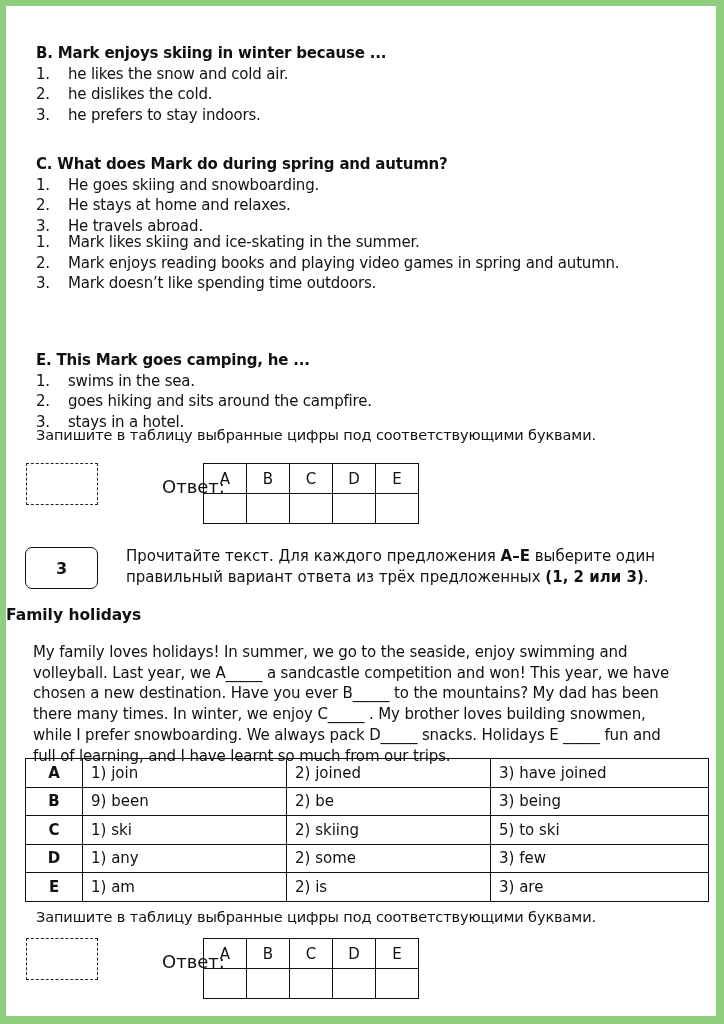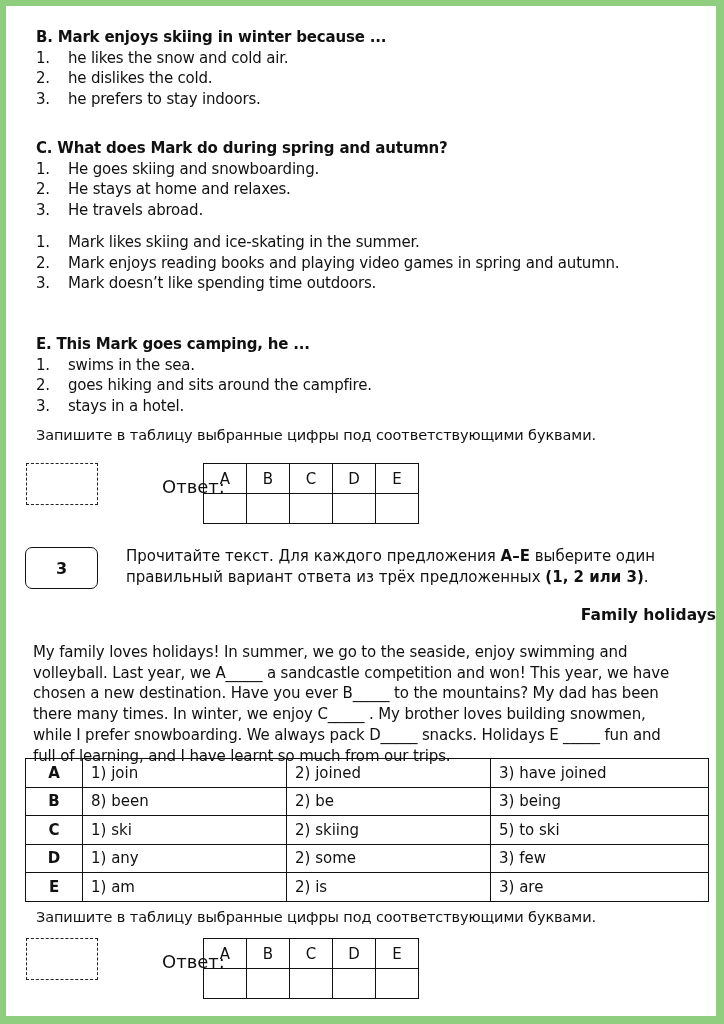--- a/index.html
+++ b/index.html
@@ -10,21 +10,21 @@
     color: #111;
     position: relative;
     overflow: hidden;
   }
   .page {
     position: absolute;
     left: 6px; top: 6px; right: 8px; bottom: 8px;
     background: #ffffff;
   }
   .abs { position: absolute; }
-  .q-title { font-weight: bold; font-size: 15px; letter-spacing: -0.2px; }
+  .q-title { font-weight: bold; font-size: 15px; letter-spacing: -0.2px; margin-top: 16px; }
   .opt { font-size: 15px; display: flex; letter-spacing: -0.2px; }
   .opt .num { width: 32px; }
   .block { position: absolute; left: 30px; line-height: 20.5px; }
   .instr { font-size: 14.5px; letter-spacing: -0.1px; }
   .dashed-box {
     position: absolute; width: 70px; height: 40px;
     border: 1.5px dashed #222;
   }
   .answer-label { position: absolute; font-size: 18px; margin-left: 44px; }
   table.answer {
@@ -34,21 +34,21 @@
     border: 1.5px solid #111; width: 42px; height: 29px;
     text-align: center; font-size: 15px; padding: 0;
   }
   .task-box {
     position: absolute; left: 19px; top: 541px;
     width: 71px; height: 40px; border: 1.5px solid #111;
     border-radius: 7px; display: flex; align-items: center; justify-content: center;
     font-weight: bold; font-size: 16px;
   }
   .task-text { position: absolute; left: 120px; top: 540px; font-size: 15px; line-height: 21px; }
-  .text-title { position: absolute; left: 0; right: 0; top: 600px; text-align: right; font-weight: bold; font-size: 15.5px; }
+  .text-title { position: absolute; left: 0; right: 0; top: 600px; text-align: left; font-weight: bold; font-size: 15.5px; }
   .passage { position: absolute; left: 27px; top: 636px; width: 650px; font-size: 15px; line-height: 20.7px; letter-spacing: -0.15px; }
   table.options {
     position: absolute; left: 19px; top: 752px; width: 684px;
     border-collapse: collapse;
   }
   table.options td {
     border: 1.5px solid #111; height: 27.5px; font-size: 15px; padding: 0 0 0 8px;
   }
   table.options td.letter { width: 56px; text-align: center; font-weight: bold; padding: 0; }
   table.options td.c1 { width: 195px; }
@@ -157,21 +157,21 @@
   <table class="options">
     <tbody>
         <tr>
       <td class="letter">A</td>
       <td class="c1">1) join</td>
       <td class="c2">2) joined</td>
       <td>3) have joined</td>
     </tr>
     <tr>
       <td class="letter">B</td>
-      <td class="c1">8) been</td>
+      <td class="c1">9) been</td>
       <td class="c2">2) be</td>
       <td>3) being</td>
     </tr>
     <tr>
       <td class="letter">C</td>
       <td class="c1">1) ski</td>
       <td class="c2">2) skiing</td>
       <td>5) to ski</td>
     </tr>
     <tr>

